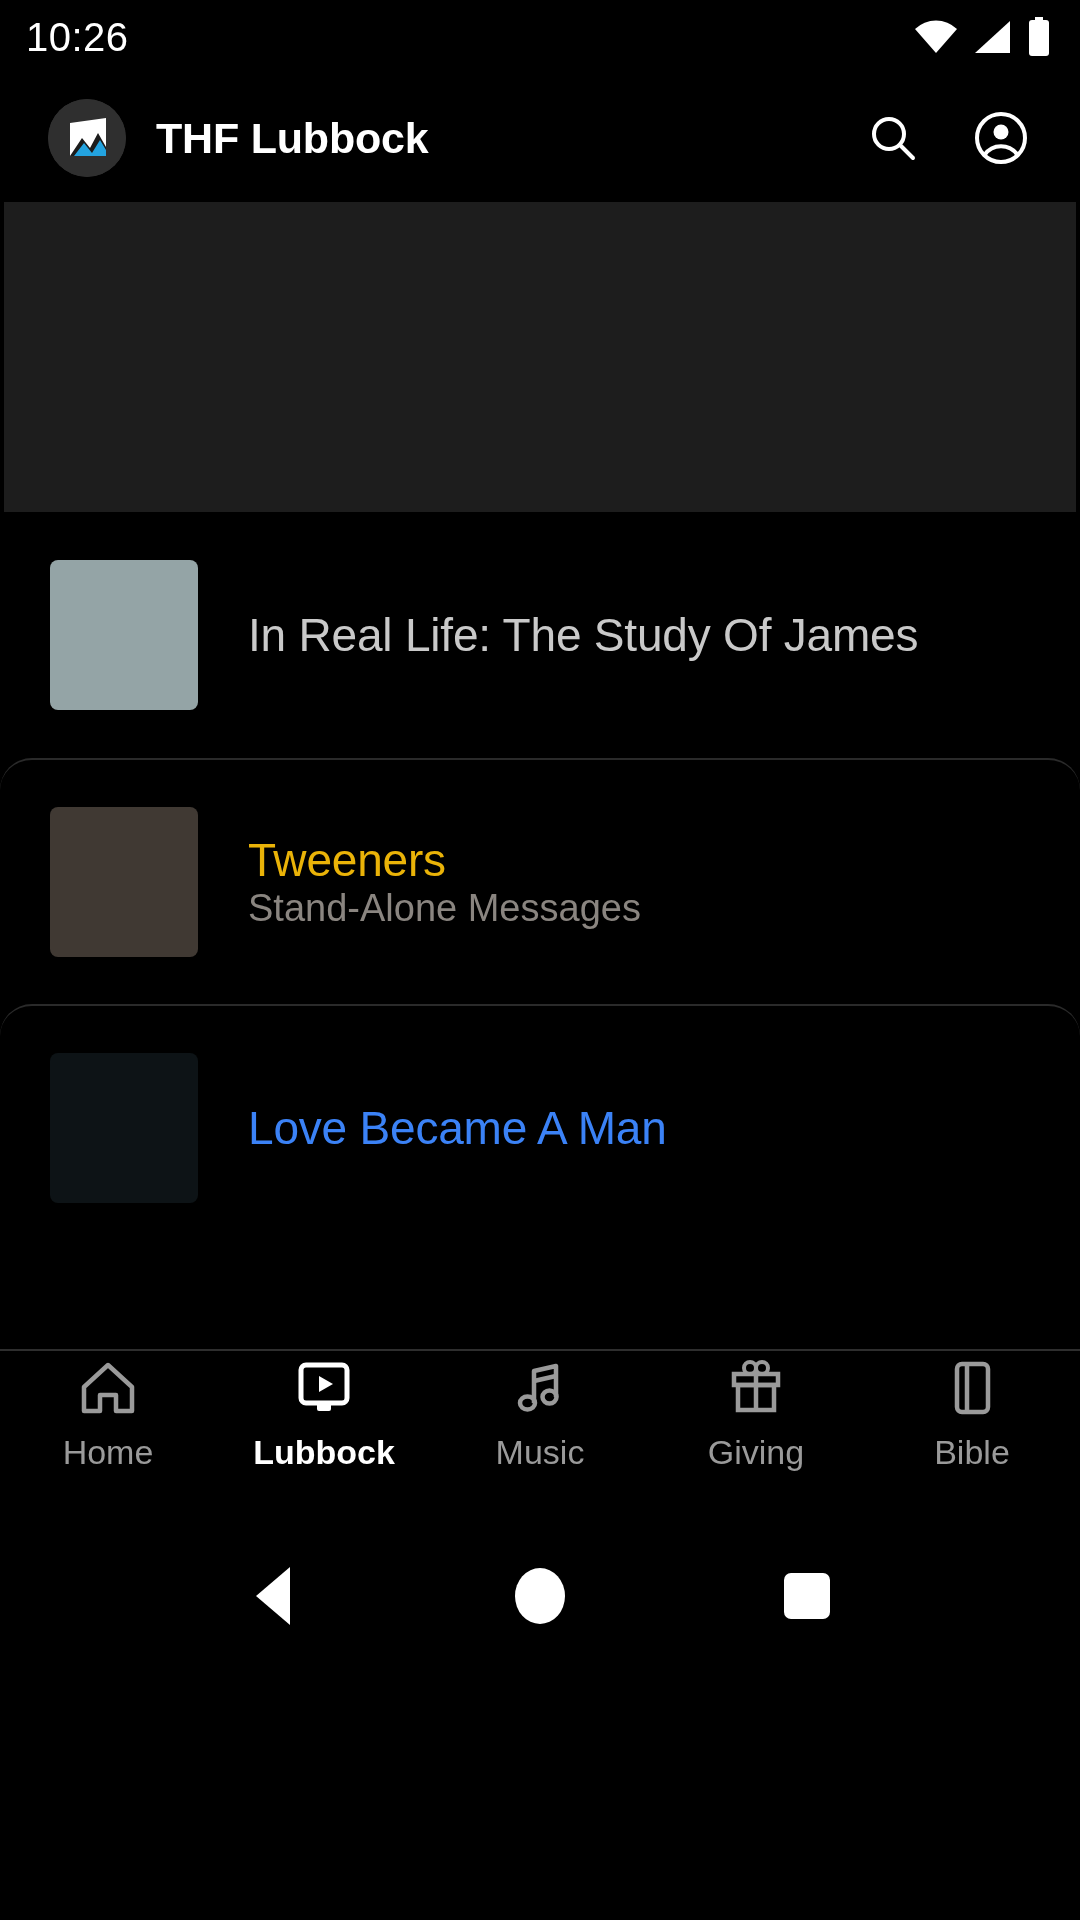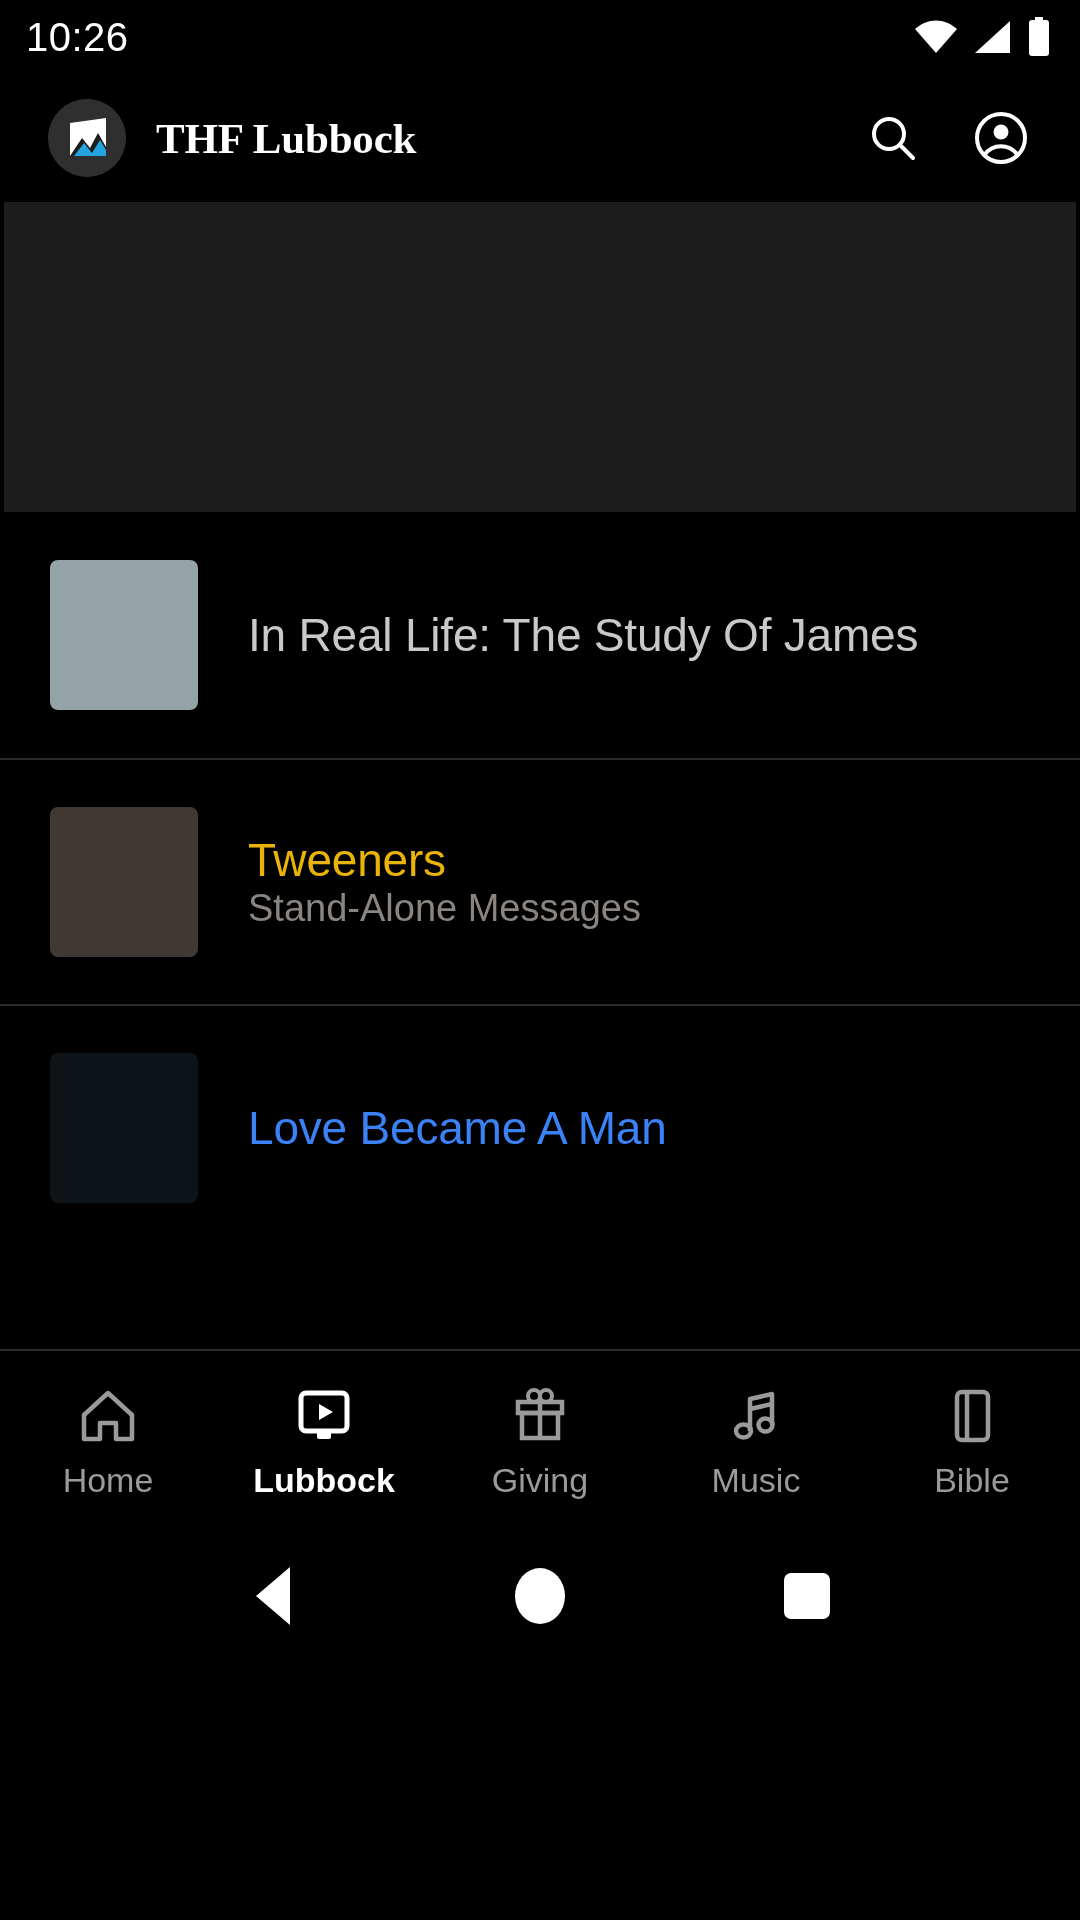--- a/index.html
+++ b/index.html
@@ -32,21 +32,21 @@
   .status-icons svg { display:block; }
 
   
   .app-bar {
     height:128px;
     flex:0 0 128px;
     display:flex; align-items:center;
     padding:0 30px 0 48px;
     background:#000;
   }
-  .brand { display:flex; align-items:center; gap:30px; flex:1 1 auto; min-width:0;font-family:Liberation Serif, serif; }
+  .brand { display:flex; align-items:center; gap:30px; flex:1 1 auto; min-width:0; }
   .brand-logo {
     width:78px; height:78px; border-radius:50%;
     background:#2f2f2f;
     display:flex; align-items:center; justify-content:center;
     flex:0 0 78px;
     overflow:hidden;
   }
   .brand-title {
     color:#fff; font-size:43px; font-weight:700;
     letter-spacing:-0.2px; white-space:nowrap;
@@ -76,20 +76,21 @@
   }
   .sermon-row {
     position:relative;
     height:246px;
     flex:0 0 246px;
     display:flex; align-items:center;
     padding:0 0 0 50px;
     border-top:2px solid #2a2a2a;
     background:#000;
     cursor:pointer;
+    border-radius:32px;
   }
   .sermon-row:first-child { border-top:none; }
   .thumb {
     width:148px; height:150px;
     border-radius:8px;
     flex:0 0 148px;
   }
   .sermon-text { margin-left:50px; min-width:0; }
   .sermon-title {
     font-size:46px; font-weight:400;
@@ -99,21 +100,21 @@
   .sermon-sub {
     font-size:38px; font-weight:400;
     line-height:1.15;
     white-space:nowrap;
   }
 
   
   .tab-bar {
     flex:0 0 175px;
     height:175px;
-    display:flex; align-items:center;
+    display:flex; align-items:flex-start;
     border-top:2px solid #2e2e2e;
     background:#000;
   }
   .tab {
     flex:1 1 0;
     display:flex; flex-direction:column;
     align-items:center; justify-content:center;
     gap:16px;
     cursor:pointer;
     padding-top:6px;
@@ -255,45 +256,45 @@
           <path d="M25 17 L39 25 L25 33 Z" fill="#fff"></path>
           <rect x="23" y="44" width="14" height="8" rx="2" fill="#fff"></rect>
         </svg>
       </span>
       <span class="tab-label">Lubbock</span>
     </div>
 
     <div class="tab">
       <span class="tab-icon">
         <svg width="60" height="58" viewBox="0 0 60 58">
+          <path d="M24 44 L24 12 L46 7 L46 38" fill="none" stroke="#9a9a9a" stroke-width="4.5" stroke-linejoin="round"></path>
+          <line x1="24" y1="22" x2="46" y2="17" stroke="#9a9a9a" stroke-width="4.5"></line>
+          <ellipse cx="17.5" cy="44" rx="7.5" ry="6.5" fill="none" stroke="#9a9a9a" stroke-width="4.5"></ellipse>
+          <ellipse cx="39.5" cy="38" rx="7" ry="6.5" fill="none" stroke="#9a9a9a" stroke-width="4.5"></ellipse>
+        </svg>
+      </span>
+      <span class="tab-label">Music</span>
+    </div>
+
+    <div class="tab">
+      <span class="tab-icon">
+        <svg width="60" height="58" viewBox="0 0 60 58">
           <circle cx="24" cy="9" r="6" fill="none" stroke="#9a9a9a" stroke-width="4"></circle>
           <circle cx="36" cy="9" r="6" fill="none" stroke="#9a9a9a" stroke-width="4"></circle>
           <rect x="8" y="15" width="44" height="11" fill="none" stroke="#9a9a9a" stroke-width="4.5"></rect>
           <rect x="12" y="26" width="36" height="25" fill="none" stroke="#9a9a9a" stroke-width="4.5"></rect>
           <line x1="30" y1="15" x2="30" y2="51" stroke="#9a9a9a" stroke-width="4.5"></line>
         </svg>
       </span>
       <span class="tab-label">Giving</span>
     </div>
 
     <div class="tab">
       <span class="tab-icon">
         <svg width="60" height="58" viewBox="0 0 60 58">
-          <path d="M24 44 L24 12 L46 7 L46 38" fill="none" stroke="#9a9a9a" stroke-width="4.5" stroke-linejoin="round"></path>
-          <line x1="24" y1="22" x2="46" y2="17" stroke="#9a9a9a" stroke-width="4.5"></line>
-          <ellipse cx="17.5" cy="44" rx="7.5" ry="6.5" fill="none" stroke="#9a9a9a" stroke-width="4.5"></ellipse>
-          <ellipse cx="39.5" cy="38" rx="7" ry="6.5" fill="none" stroke="#9a9a9a" stroke-width="4.5"></ellipse>
-        </svg>
-      </span>
-      <span class="tab-label">Music</span>
-    </div>
-
-    <div class="tab">
-      <span class="tab-icon">
-        <svg width="60" height="58" viewBox="0 0 60 58">
           <rect x="15" y="5" width="31" height="48" rx="5" fill="none" stroke="#9a9a9a" stroke-width="4.5"></rect>
           <line x1="25" y1="7" x2="25" y2="51" stroke="#9a9a9a" stroke-width="4.5"></line>
         </svg>
       </span>
       <span class="tab-label">Bible</span>
     </div>
 
   </div>
 
   <div class="nav-bar">

